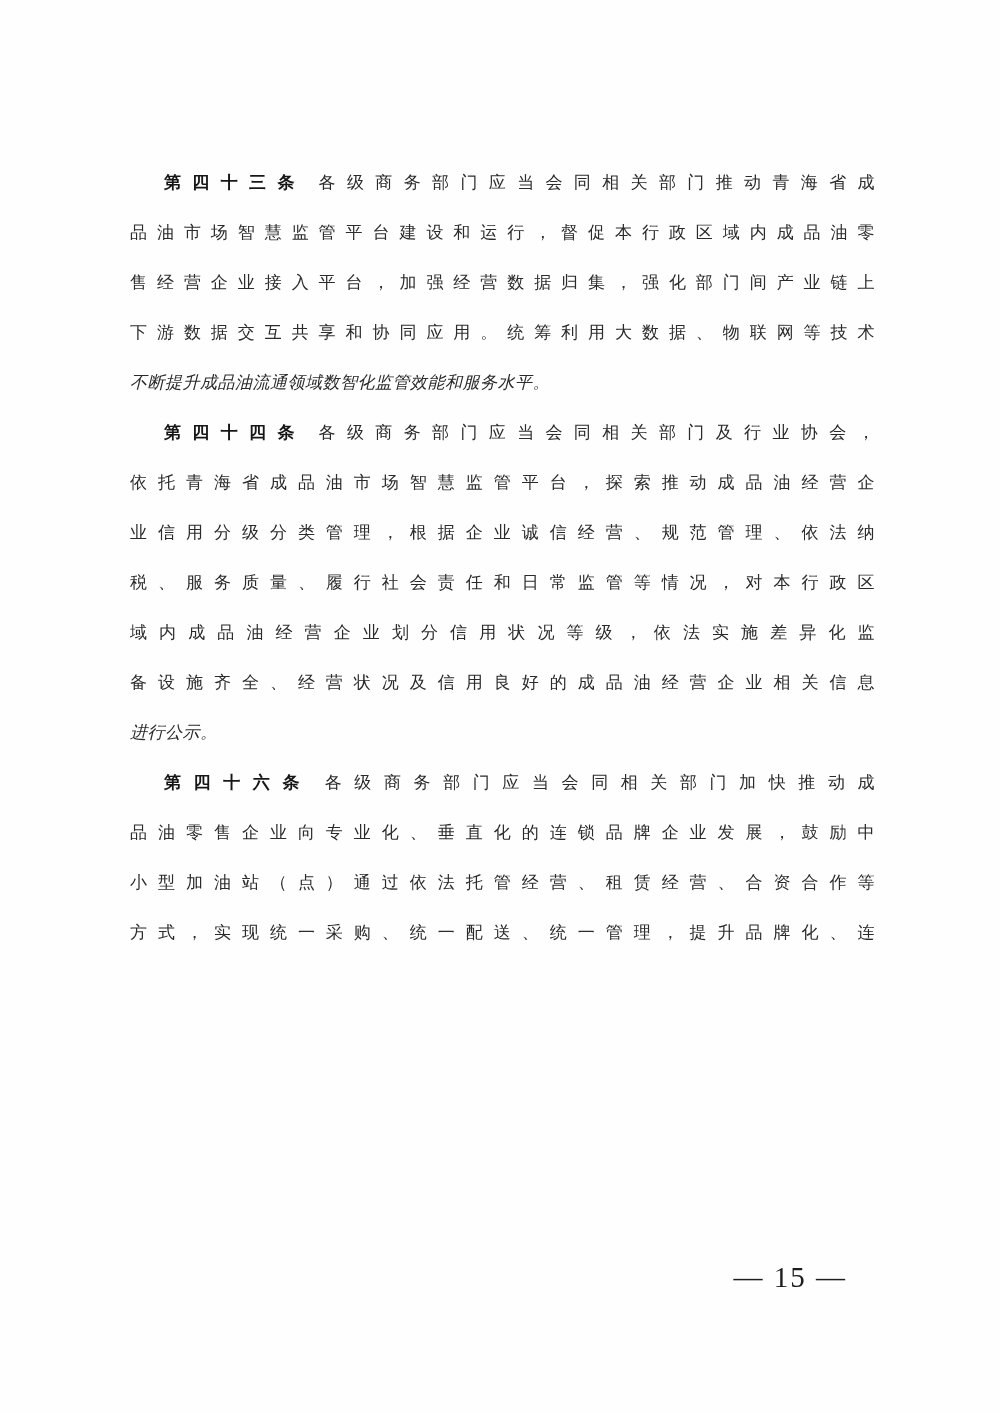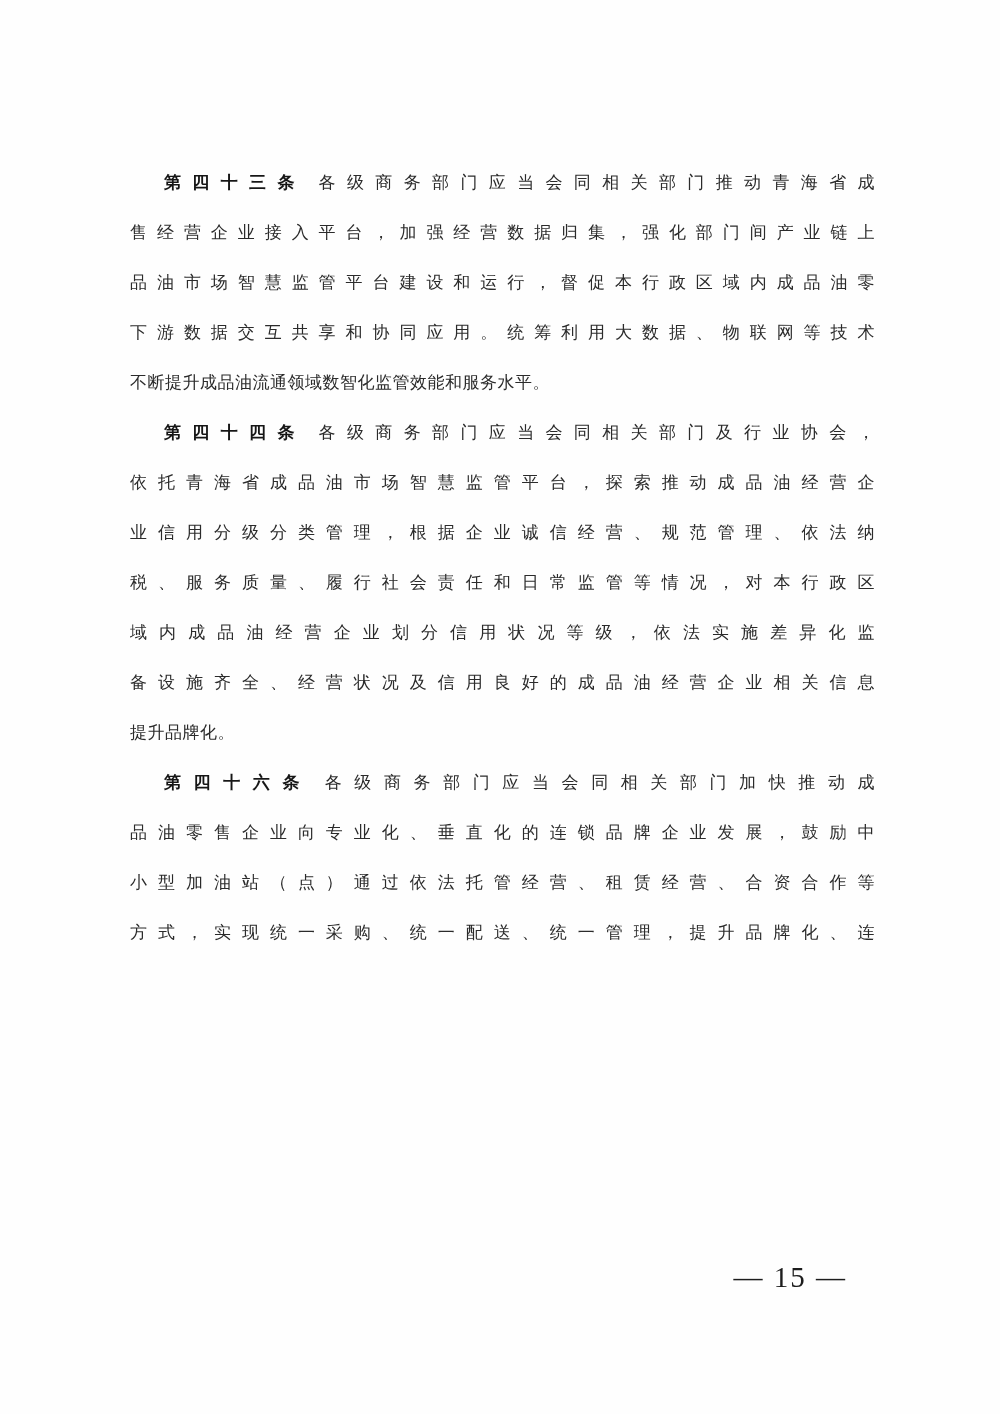--- a/index.html
+++ b/index.html
@@ -41,20 +41,21 @@
     overflow: visible;
   }
 
   .line.first {
     text-indent: 2em;
   }
 
   .line.last {
     text-align: right;
     text-align-last: left;
+    font-style: italic;
   }
 
   .article-heading {
     font-weight: 700;
     color: #161616;
     margin-right: 0.75em;
     font-family: "Liberation Sans", "DejaVu Sans", sans-serif;
   }
 
   .footer {
@@ -72,34 +73,34 @@
   }
 </style>
 </head>
 <body>
 
 <div class="page">
   <div class="doc-body">
 
     <div class="para">
       <div class="line first"><span class="article-heading">第四十三条</span><span>各级商务部门应当会同相关部门推动青海省成</span></div>
+      <div class="line">品油市场智慧监管平台建设和运行，督促本行政区域内成品油零</div>
       <div class="line">售经营企业接入平台，加强经营数据归集，强化部门间产业链上</div>
-      <div class="line">品油市场智慧监管平台建设和运行，督促本行政区域内成品油零</div>
       <div class="line">下游数据交互共享和协同应用。统筹利用大数据、物联网等技术</div>
       <div class="line last">不断提升成品油流通领域数智化监管效能和服务水平。</div>
     </div>
 
     <div class="para">
       <div class="line first"><span class="article-heading">第四十四条</span><span>各级商务部门应当会同相关部门及行业协会，</span></div>
       <div class="line">依托青海省成品油市场智慧监管平台，探索推动成品油经营企</div>
       <div class="line">业信用分级分类管理，根据企业诚信经营、规范管理、依法纳</div>
       <div class="line">税、服务质量、履行社会责任和日常监管等情况，对本行政区</div>
       <div class="line">域内成品油经营企业划分信用状况等级，依法实施差异化监</div>
       <div class="line">备设施齐全、经营状况及信用良好的成品油经营企业相关信息</div>
-      <div class="line last">提升品牌化。</div>
+      <div class="line last">进行公示。</div>
     </div>
 
 
     <div class="para">
       <div class="line first"><span class="article-heading">第四十六条</span><span>各级商务部门应当会同相关部门加快推动成</span></div>
       <div class="line">品油零售企业向专业化、垂直化的连锁品牌企业发展，鼓励中</div>
       <div class="line">小型加油站（点）通过依法托管经营、租赁经营、合资合作等</div>
       <div class="line">方式，实现统一采购、统一配送、统一管理，提升品牌化、连</div>
     </div>
 

